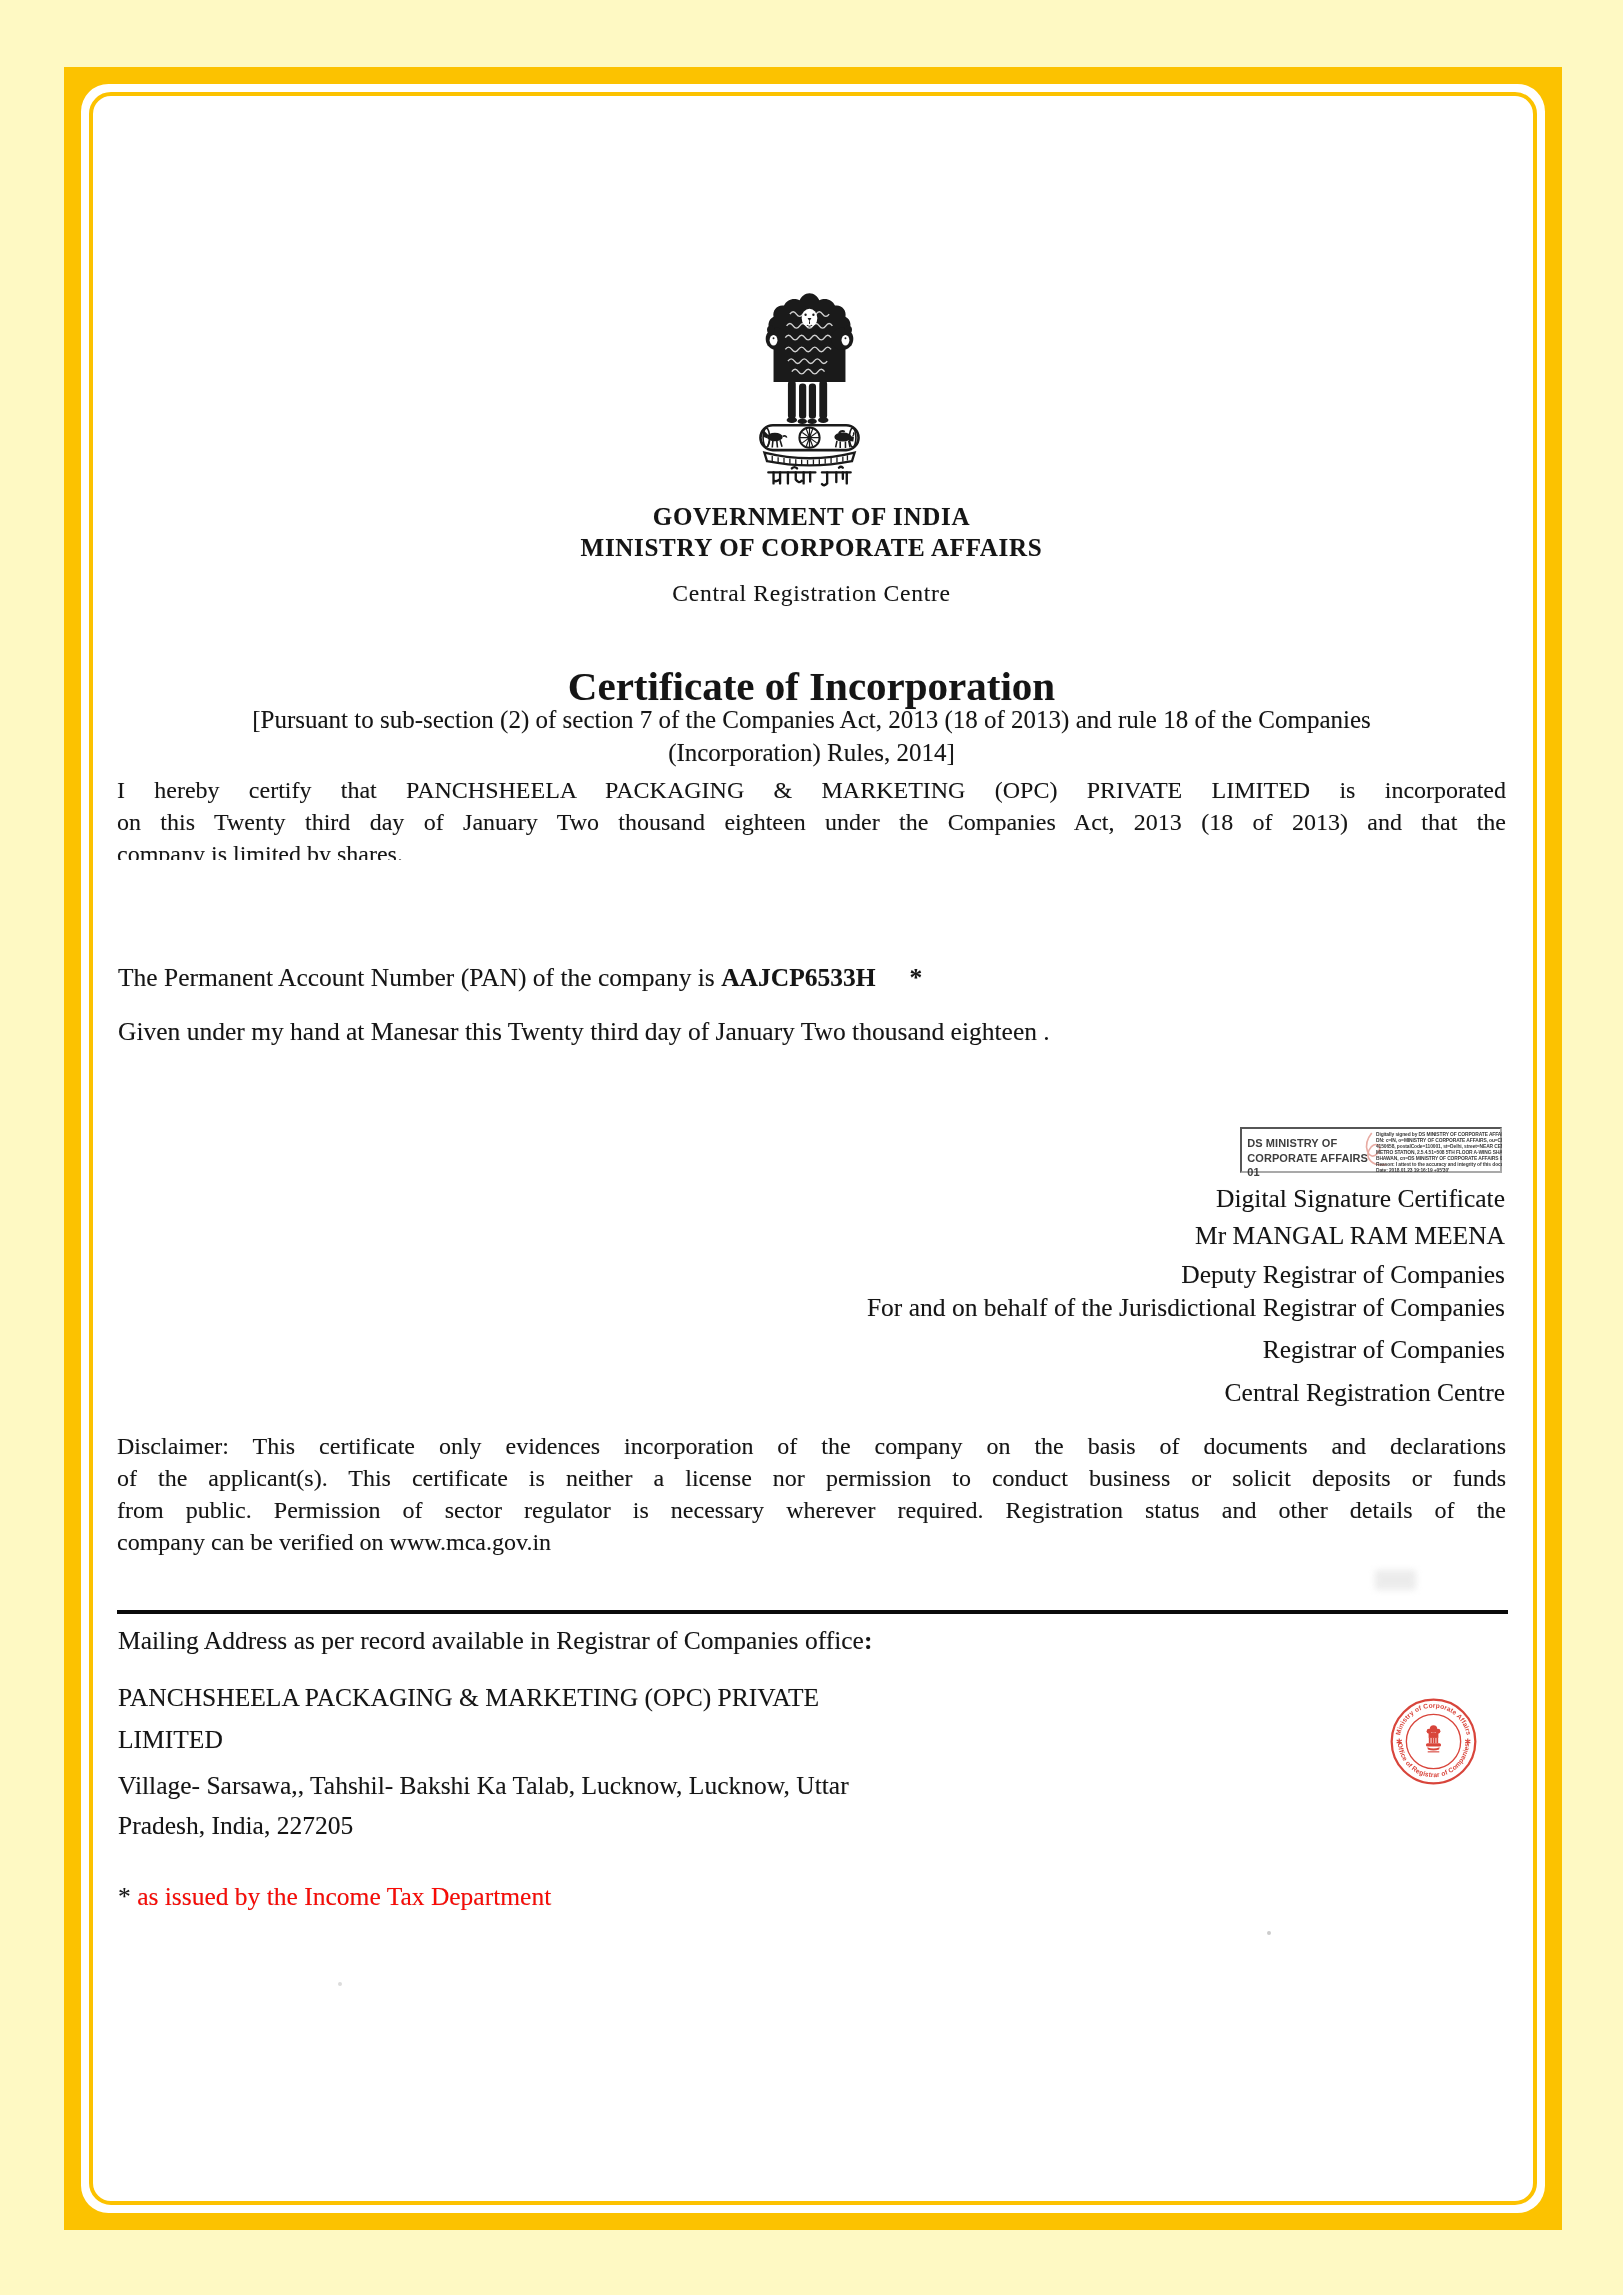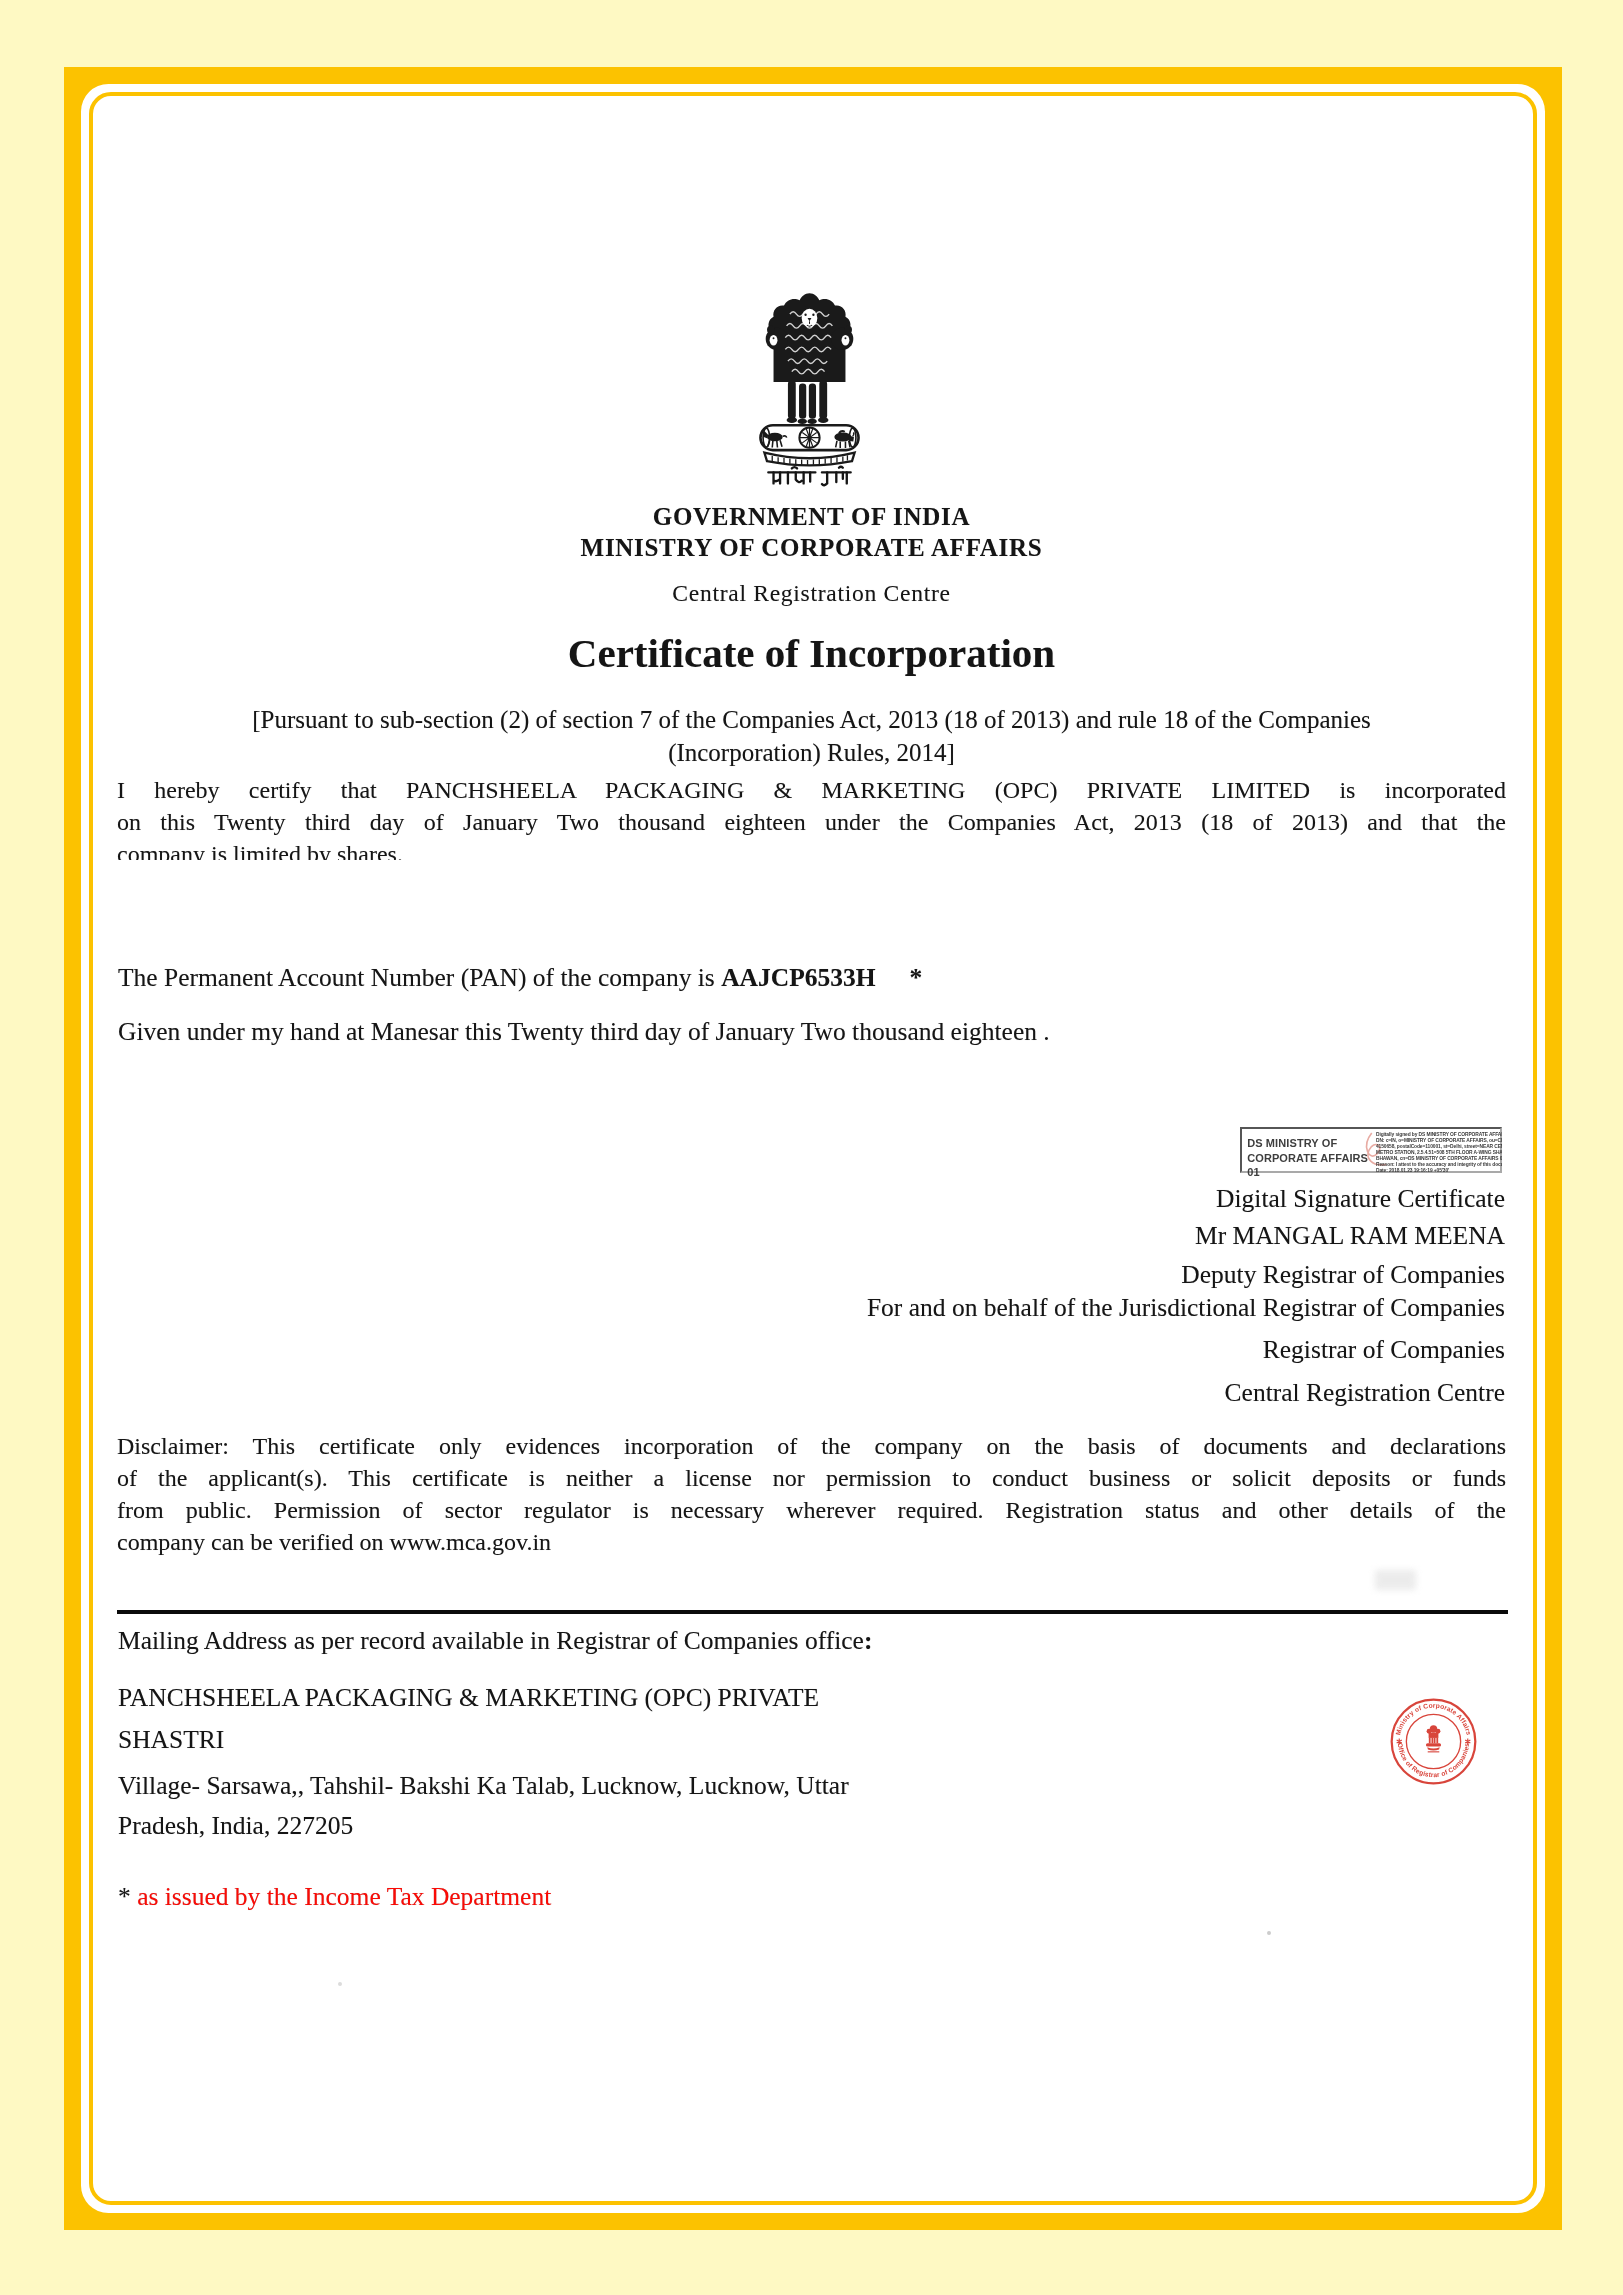--- a/index.html
+++ b/index.html
@@ -8,21 +8,21 @@
   
   .gold-frame{position:absolute;top:67px;left:64px;right:61px;bottom:65px;background:#fcc200;}
   .white-area{position:absolute;inset:17px;background:#ffffff;border-radius:27.5px;}
   .thin-line{position:absolute;inset:25px;border:4.6px solid #fcc200;border-radius:22px;background:#ffffff;}
   
   .abs{position:absolute;}
   .ctr{left:118px;right:118px;text-align:center;}
   .doc{text-shadow:0 0 0.7px rgba(0,0,0,.28);}
   .h-bold{font-weight:bold;font-size:25px;line-height:30px;letter-spacing:0.7px;}
   .h-reg{font-size:23.6px;line-height:29px;letter-spacing:0.7px;}
-  .big-title{font-weight:bold;font-size:41px;line-height:46px;}
+  .big-title{font-weight:bold;font-size:41px;line-height:46px;margin-top:33px;}
   .pursuant{font-size:25px;line-height:33px;}
   .body-line{font-size:25.5px;line-height:32px;white-space:nowrap;}
   .just-block{left:117px;right:117px;font-size:24px;}
   .jl{text-align:justify;height:32px;line-height:32px;overflow:hidden;}
   .jl::after{content:"";display:inline-block;width:100%;}
   .jl.last{text-align:left;}
   .jl.last::after{content:none;}
   .clip{overflow:hidden;}
   .sig-line{right:118px;left:196px;text-align:right;font-size:25.5px;line-height:29px;white-space:nowrap;font-family:Liberation Serif, serif;}
   .hr{left:117px;right:115px;height:3.9px;background:#0a0a0a;}
@@ -187,21 +187,21 @@
     <div class="jl">from public. Permission of sector regulator is necessary wherever required. Registration status and other details of the</div>
     <div class="jl last">company can be verified on www.mca.gov.in</div>
   </div>
 
   <div class="abs hr" style="top:1610px"></div>
 
   <div class="abs body-line doc" style="left:118px;top:1625px">
     <span>Mailing Address as per record available in Registrar of Companies office</span><span class="bold">:</span>
   </div>
   <div class="abs addr-line doc" style="top:1683px">PANCHSHEELA PACKAGING &amp; MARKETING (OPC) PRIVATE</div>
-  <div class="abs addr-line doc" style="top:1725px">SHASTRI</div>
+  <div class="abs addr-line doc" style="top:1725px">LIMITED</div>
   <div class="abs addr-line doc" style="top:1771px">Village- Sarsawa,, Tahshil- Bakshi Ka Talab, Lucknow, Lucknow, Uttar</div>
   <div class="abs addr-line doc" style="top:1811px">Pradesh, India, 227205</div>
 
   <svg class="abs" style="left:1389px;top:1697px" width="89" height="89" viewBox="0 0 200 200" opacity="0.93">
     <circle cx="100" cy="100" r="94" fill="none" stroke="#d6372d" stroke-width="5"></circle>
     <circle cx="100" cy="100" r="61" fill="none" stroke="#d6372d" stroke-width="3"></circle>
     <defs>
       <path id="arcTop" d="M 24 100 A 76 76 0 0 1 176 100" fill="none"></path>
       <path id="arcBottom" d="M 20 100 A 80 80 0 0 0 180 100" fill="none"></path>
     </defs>

